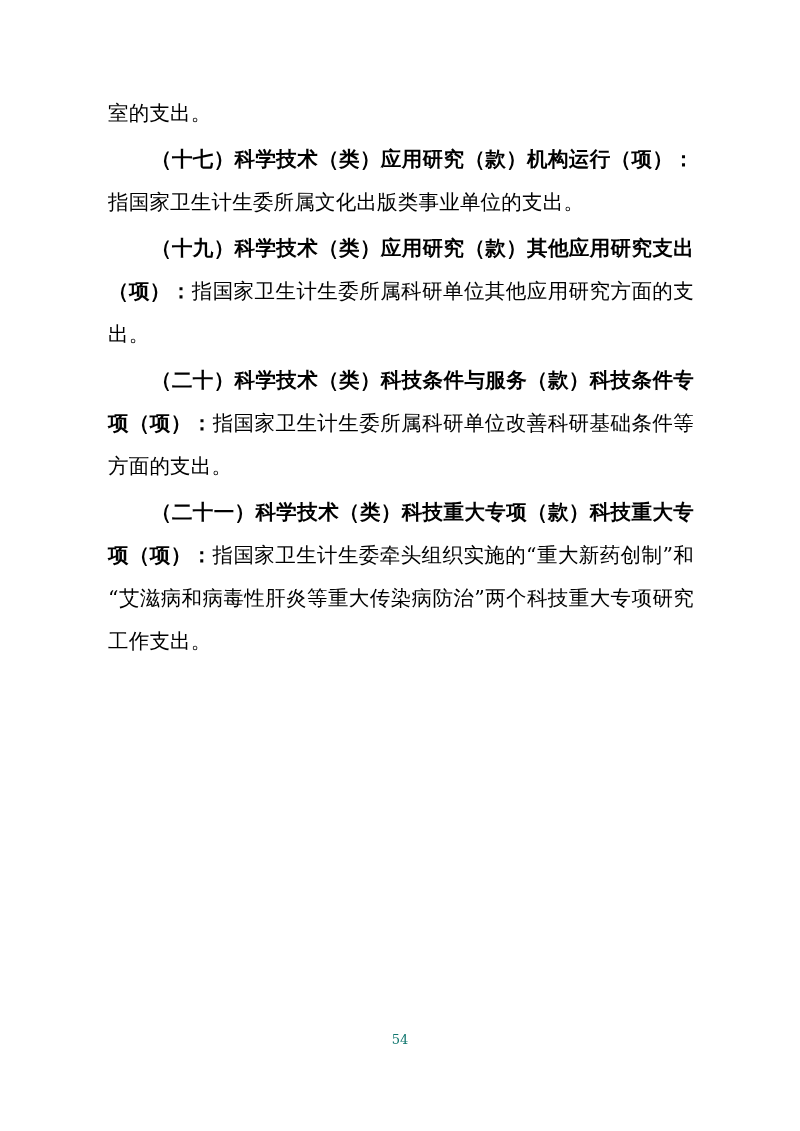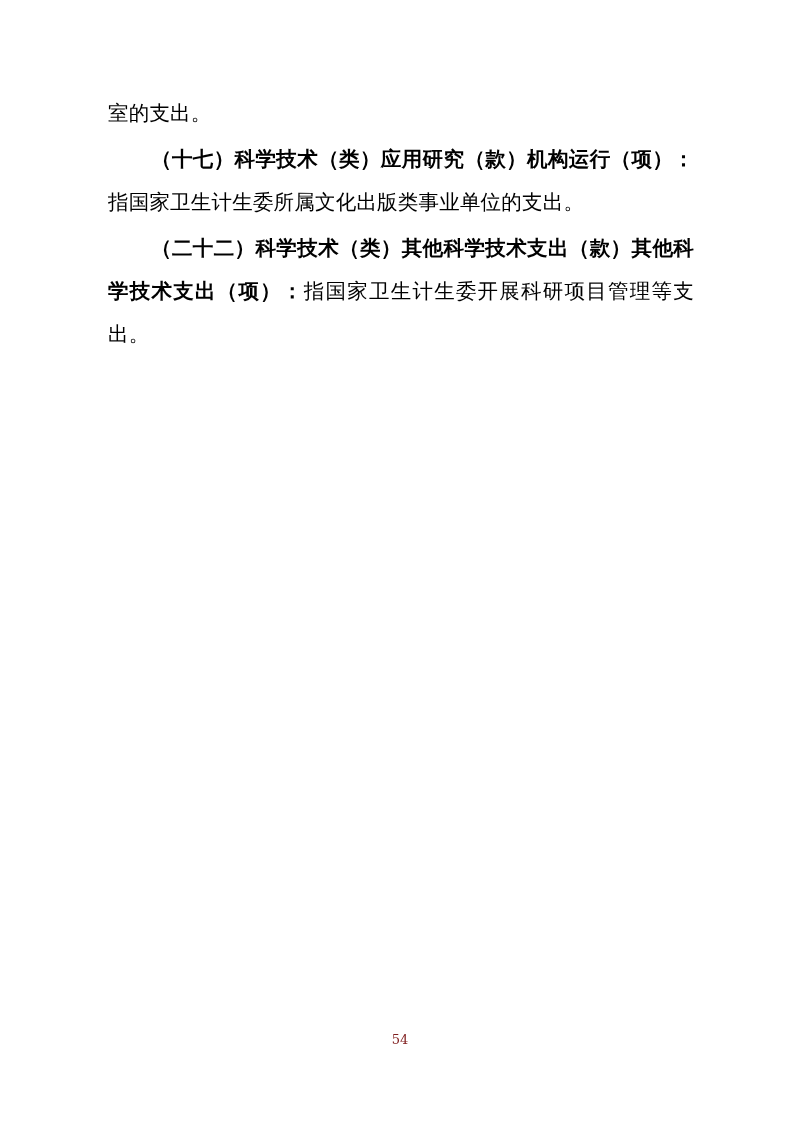--- a/index.html
+++ b/index.html
@@ -48,26 +48,28 @@
     margin-top: 8px;
   }
   .pagenum {
     position: absolute;
     left: 0;
     top: 1032px;
     width: 800px;
     text-align: center;
     font-size: 13px;
     font-family: "DejaVu Serif", "Liberation Serif", serif;
-    color: #7f1d1d;
+    color: #0f766e;
   }
 </style>
 </head>
 <body>
 
 <div class="page">
   <div class="content" id="body-container">
       <p class="para"><span class="">室的支出。</span></p>
       <p class="para indent"><span class="bold">（十七）科学技术（类）应用研究（款）机构运行（项）：</span><span class="">指国家卫生计生委所属文化出版类事业单位的支出。</span></p>
-      <p class="para indent"><span class="bold">（二十二）科学技术（类）其他科学技术支出（款）其他科学技术支出（项）：</span><span class="">指国家卫生计生委开展科研项目管理等支出。</span></p>
+      <p class="para indent"><span class="bold">（十九）科学技术（类）应用研究（款）其他应用研究支出（项）：</span><span class="">指国家卫生计生委所属科研单位其他应用研究方面的支出。</span></p>
+      <p class="para indent"><span class="bold">（二十）科学技术（类）科技条件与服务（款）科技条件专项（项）：</span><span class="">指国家卫生计生委所属科研单位改善科研基础条件等方面的支出。</span></p>
+      <p class="para indent"><span class="bold">（二十一）科学技术（类）科技重大专项（款）科技重大专项（项）：</span><span class="">指国家卫生计生委牵头组织实施的“重大新药创制”和“艾滋病和病毒性肝炎等重大传染病防治”两个科技重大专项研究工作支出。</span></p>
     </div>
   <div class="pagenum">54</div>
 </div>
 
 </body></html>

